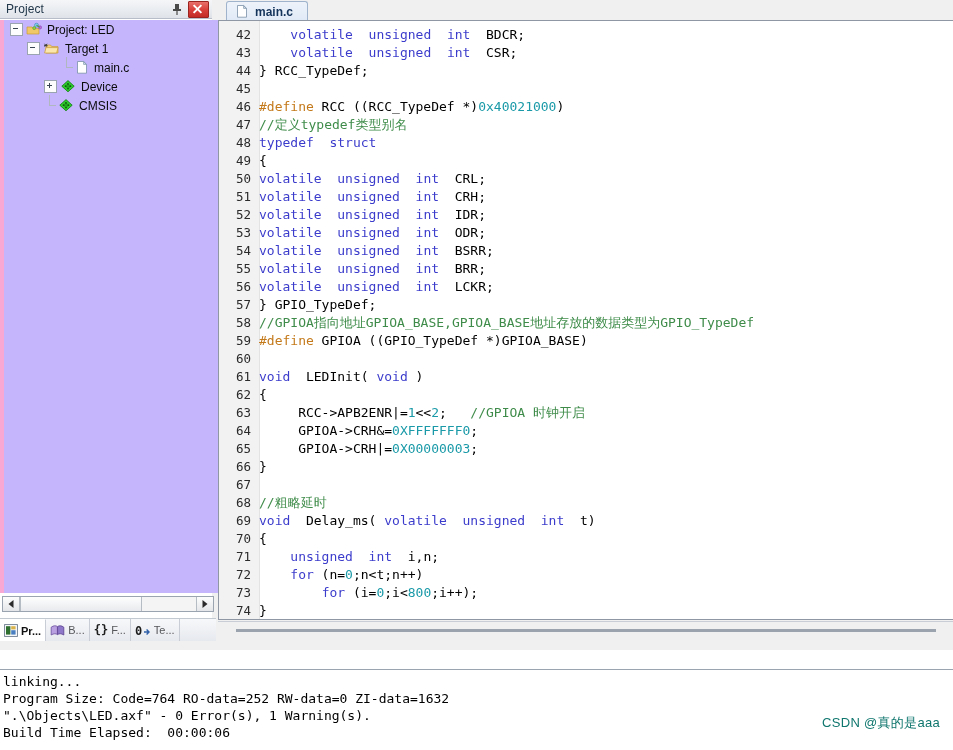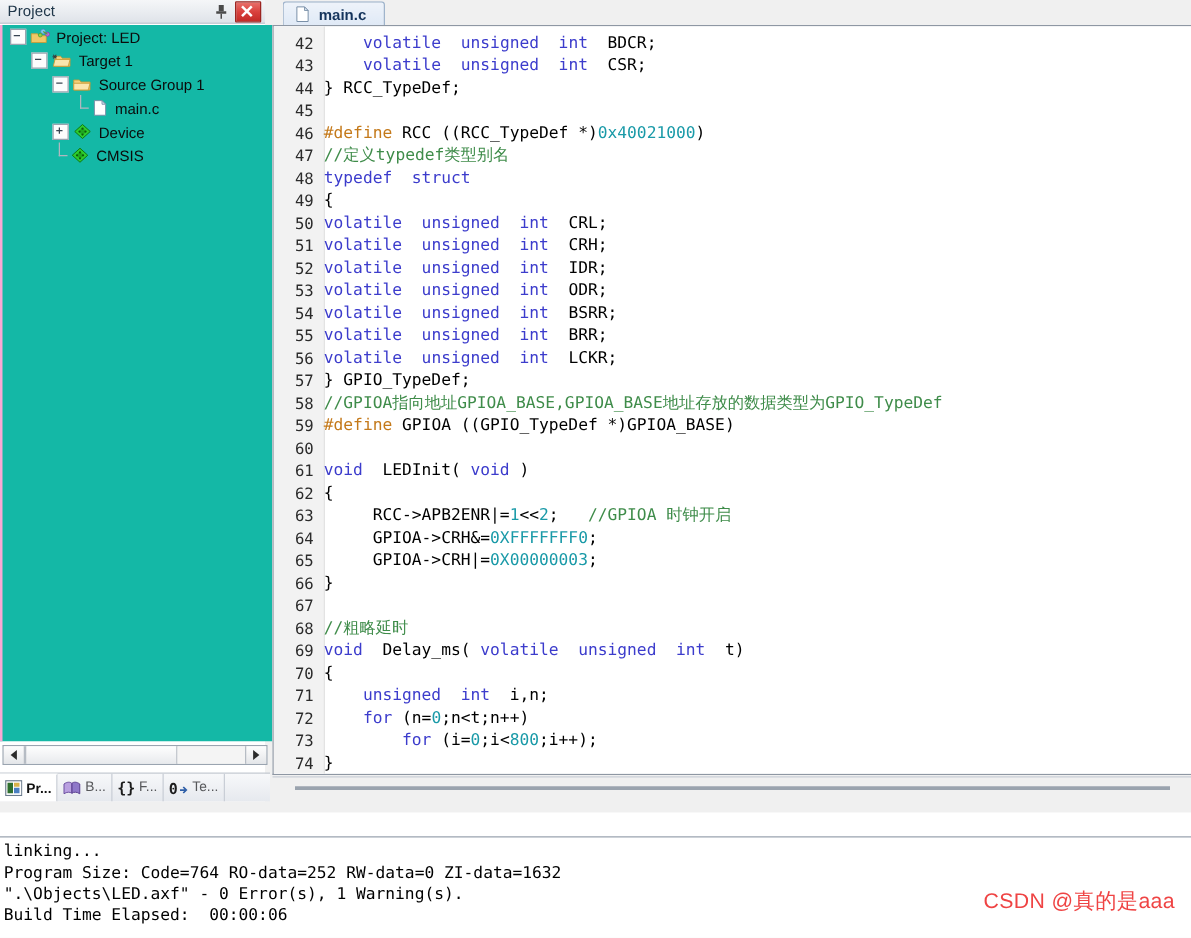--- a/index.html
+++ b/index.html
@@ -73,22 +73,22 @@
   }
   .close-btn::before { transform: rotate(45deg); }
   .close-btn::after  { transform: rotate(-45deg); }
 
   
   .tree {
     position: absolute;
     left: 0; top: 20px;
     width: 216px;
     height: 573px;
-    background: #14b8a6;
-    border-left: 2px solid #f9a8d4;
+    background: #c4b5fd;
+    border-left: 4px solid #f9a8d4;
     overflow: hidden;
   }
   .tnode {
     display: flex;
     align-items: center;
     height: 19px;
     white-space: nowrap;
     font-size: 12px;
     color: #0b0b0b;
     position: relative;
@@ -360,22 +360,22 @@
     color: #000;
     white-space: pre;
     overflow: hidden;
   }
   .bo-line { height: 17px; }
 
   .watermark {
     position: absolute;
     right: 13px;
     bottom: 18px;
-    font-size: 17px;
-    color: #ef4444;
+    font-size: 13px;
+    color: #0f766e;
     font-family: "Liberation Sans", sans-serif;
     letter-spacing: 0.3px;
     white-space: nowrap;
     pointer-events: none;
   }
 </style>
 </head>
 <body>
 
 <div id="app">
@@ -419,28 +419,20 @@
           <path d="M3 6.6 L15 6.6 L13.6 12 L1.6 12 Z" fill="#fbe6ae" stroke="#c99b36" stroke-width="0.7"></path>
           <g stroke="#3a3a3a" stroke-width="0.9">
             <path d="M1 4.4 L4.6 4.4"></path>
               <path d="M1.6 2.8 L4 5.8"></path>
               <path d="M4 2.8 L1.6 5.8"></path>
           </g>
         </svg>
         <span class="tlabel">Target 1</span>
       </div>
 
-      <div class="tnode indent3">
-        <span class="expander"></span>
-        <svg class="ticon" width="16" height="15" viewBox="0 0 16 15">
-          <path d="M1 4 L5.5 4 L6.8 5.6 L14 5.6 L14 12 L1 12 Z" fill="#f3cf7a" stroke="#c99b36" stroke-width="0.7"></path>
-          <path d="M1 6.6 L14 6.6 L12.6 12 L1 12 Z" fill="#fbe6ae" stroke="#c99b36" stroke-width="0.7"></path>
-        </svg>
-        <span class="tlabel">Source Group 1</span>
-      </div>
 
       <div class="tnode indent4">
         <span class="tline"></span>
         <svg class="ticon" width="14" height="15" viewBox="0 0 14 15">
           <path d="M2.5 1.5 L8.6 1.5 L11.5 4.4 L11.5 13.2 L2.5 13.2 Z" fill="#ffffff" stroke="#7a90a8" stroke-width="0.8"></path>
           <path d="M8.6 1.5 L8.6 4.4 L11.5 4.4 Z" fill="#d6e3f0" stroke="#7a90a8" stroke-width="0.7"></path>
         </svg>
         <span class="tlabel">main.c</span>
       </div>
 

